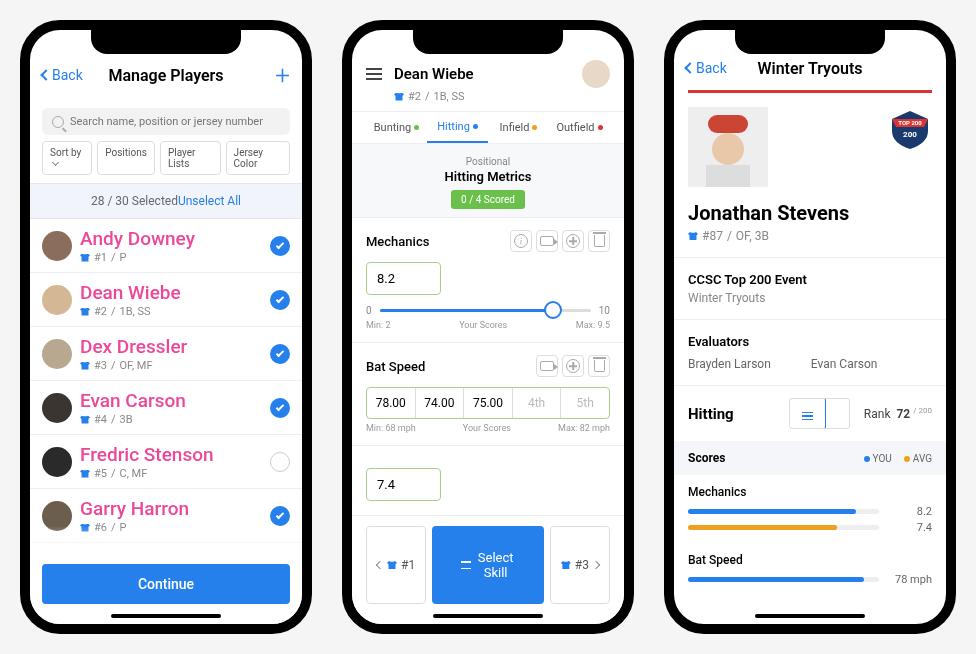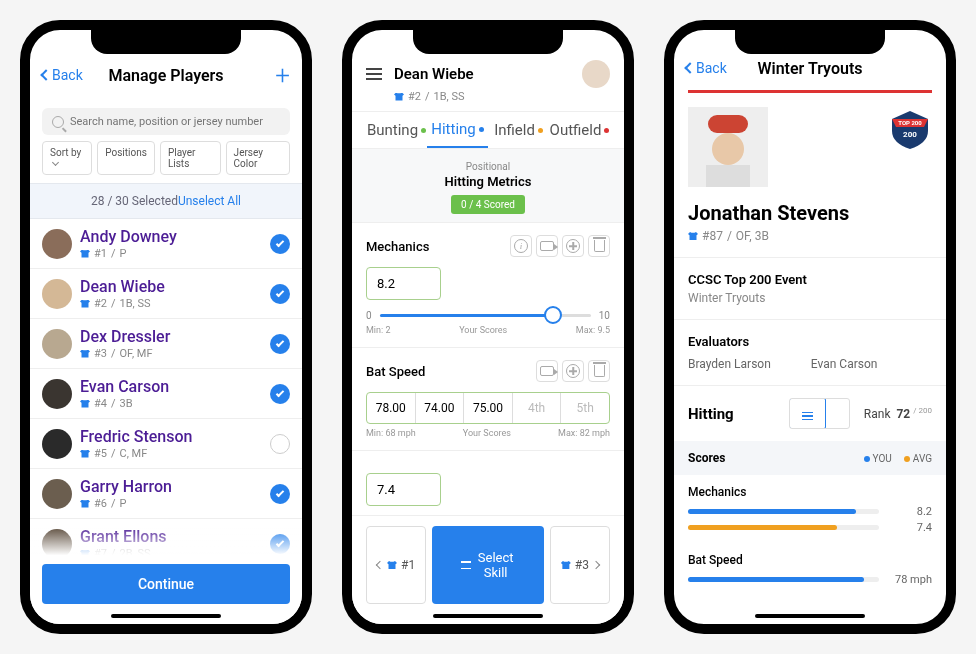--- a/index.html
+++ b/index.html
@@ -19,39 +19,39 @@
 .search-input { border: none; background: transparent; font-size: 11px; color: #888; flex:1; outline:none;}
 .filter-row { display: flex; gap: 5px; padding: 0 12px 8px; }
 .filter-btn { border: 1px solid #ddd; background: #fff; border-radius: 4px; padding: 5px 7px; font-size: 10px; color: #555; cursor:pointer; }
 .chev-down { width: 5px; height: 5px; border-right: 1px solid #888; border-bottom: 1px solid #888; transform: rotate(45deg); display:inline-block; margin-left:3px; margin-bottom:2px;}
 .sel-bar { background: #f1f5fb; padding: 10px 12px; display: flex; justify-content: center; font-size: 12px; border-top:1px solid #e4e8ee; border-bottom:1px solid #e4e8ee;}
 .sel-count { color: #667; }
 .unselect { color: #2680EB; cursor:pointer;}
 .player-row { display: flex; align-items: center; padding: 8px 12px; border-bottom: 1px solid #eee; cursor:pointer;}
 .avatar { width: 30px; height: 30px; border-radius: 50%; flex-shrink:0; }
 .pinfo { margin-left: 8px; flex: 1; }
-.pname { font-size: 16px; font-weight: 500; color: #4c1d95; }
+.pname { font-size: 19px; font-weight: 500; color: #ec4899; }
 .pmeta { font-size: 11px; color: #888; display:flex; align-items:center; gap:4px; margin-top:1px;}
 .jersey-icon { width: 10px; height: 8px; background: #2680EB; display:inline-block; clip-path: polygon(20% 0, 35% 10%, 65% 10%, 80% 0, 100% 25%, 85% 40%, 85% 100%, 15% 100%, 15% 40%, 0 25%); }
 .check { width: 20px; height: 20px; border-radius: 50%; background: #2680EB; display: flex; align-items: center; justify-content: center; }
 .check.empty { background: #fff; border: 1.5px solid #ccc; }
 .checkmark { width: 8px; height: 4px; border-left: 2px solid #fff; border-bottom: 2px solid #fff; transform: rotate(-45deg); margin-top:-2px;}
 .continue-bar { position: absolute; bottom: 0; left: 0; right: 0; padding: 10px 12px 20px; background: linear-gradient(to top, #fff 70%, transparent); }
 .continue-btn { background: #2680EB; color: #fff; text-align: center; padding: 12px; border-radius: 4px; font-size: 14px; font-weight:500; cursor:pointer;margin-top:28px;}
 
 
 .header2 { padding: 30px 14px 8px; border-bottom:1px solid #eee; }
 .h2top { display:flex; align-items:center; }
 .menu-icon { display:flex; flex-direction:column; gap:3px; cursor:pointer;}
 .menu-icon span { width:16px; height:2px; background:#444; }
 .h2name { font-size:15px; font-weight:600; margin-left:12px; }
 .h2av { width:28px; height:28px; border-radius:50%; margin-left:auto; }
 .h2meta { margin-left:28px; font-size:11px; color:#888; display:flex; align-items:center; gap:4px; margin-top:2px;}
 .tabs { display:flex; padding:8px 14px 0; border-bottom:1px solid #eee; }
-.tab { flex:1; text-align:center; font-size:15px; color:#555; padding-bottom:8px; display:flex; align-items:center; justify-content:center; gap:3px; cursor:pointer;}
+.tab { flex:1; text-align:center; font-size:11px; color:#555; padding-bottom:8px; display:flex; align-items:center; justify-content:center; gap:3px; cursor:pointer;}
 .tab.active { color:#2680EB; border-bottom:2px solid #2680EB; }
 .dot { width:5px; height:5px; border-radius:50%; display:inline-block; }
 .section-head { text-align:center; padding:12px 0 8px; background:#f7f8f9; }
 .sh-sub { font-size:10px; color:#888; }
 .sh-title { font-size:13px; font-weight:600; margin-top:2px; }
 .sh-badge { display:inline-block; background:#6bc04b; color:#fff; font-size:10px; padding:4px 10px; border-radius:3px; margin-top:6px; }
 .metric-block { border-top:1px solid #eee; padding:12px 14px; }
 .mhead { display:flex; align-items:center; }
 .mlabel { font-size:13px; font-weight:500; flex:1; }
 .mbtn { width:22px; height:22px; border:1px solid #ddd; border-radius:4px; margin-left:4px; display:flex; align-items:center; justify-content:center; color:#888; font-size:11px; cursor:pointer;}

